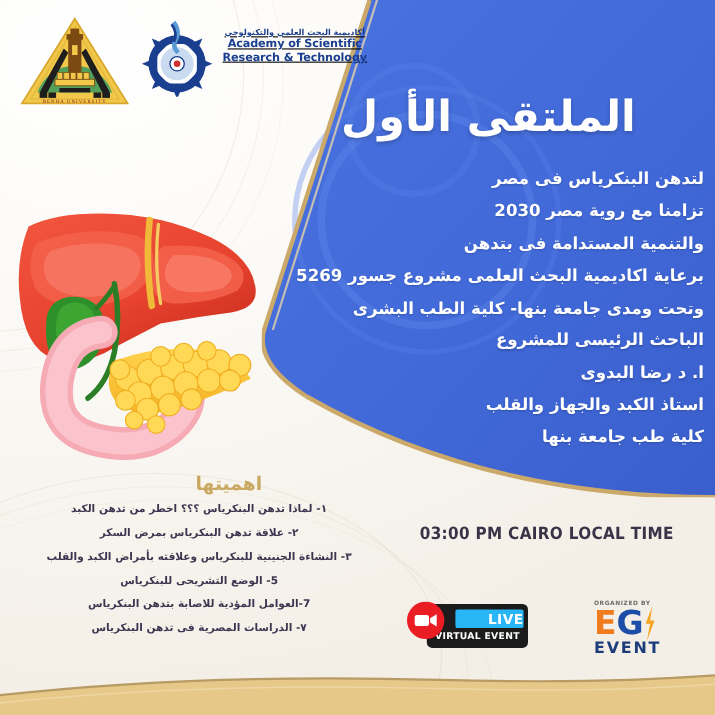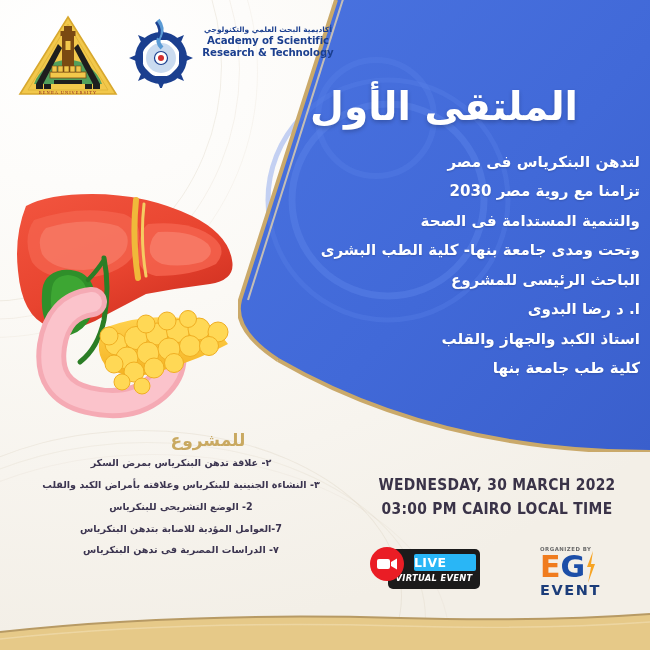--- a/index.html
+++ b/index.html
@@ -25,21 +25,21 @@
   .sw7{left:330px;top:-300px;width:560px;height:560px;border-color:rgba(196,180,150,.12);}
 
   
   .blue-wrap{position:absolute;left:238px;top:0;width:412px;height:452px;}
   .blue-wrap svg{display:block;}
 
   
   .logos{position:absolute;left:0;top:0;width:340px;height:104px;}
   .logo-benha{position:absolute;left:16px;top:14px;width:104px;height:86px;}
   .logo-asrt{position:absolute;left:122px;top:18px;width:78px;height:70px;}
-  .asrt-text{position:absolute;left:198px;top:26px;width:140px;text-align:center;line-height:1.18;}
+  .asrt-text{position:absolute;left:198px;top:26px;width:140px;text-align:center;line-height:1.18;text-decoration:underline;}
   .asrt-ar{font-size:7.4px;color:#1b3f8f;font-weight:bold;direction:rtl;letter-spacing:.1px;}
   .asrt-en{font-size:10.2px;color:#1b3f8f;font-weight:bold;letter-spacing:-.1px;}
 
   
   .organs{position:absolute;left:-4px;top:176px;width:280px;height:246px;}
 
   
   .btext{position:absolute;left:250px;top:0;width:400px;height:452px;
          direction:rtl;text-align:center;color:#fff;}
   .main-title{
@@ -80,26 +80,26 @@
 
   
   .live{position:absolute;left:370px;top:545px;width:112px;height:48px;}
   .live-card{
     position:absolute;left:18px;top:4px;width:92px;height:40px;
     background:#1b1b1b;border-radius:5px;
   }
   .live-pill{
     position:absolute;left:44px;top:9px;width:62px;height:17px;
     background:#29b6f6;border-radius:2px;
-    color:#fff;font-size:12.5px;font-weight:bold;text-align:left;
+    color:#fff;font-size:12.5px;font-weight:bold;text-align:right;
     line-height:17px;letter-spacing:.4px;
   }
   .live-ve{
     position:absolute;left:20px;top:28px;width:88px;text-align:center;
-    color:#fff;font-size:8.4px;font-weight:bold;letter-spacing:.3px;font-style:italic;
+    color:#fff;font-size:8.4px;font-weight:bold;letter-spacing:.3px;
   }
   .live-cam{
     position:absolute;left:0px;top:2px;width:34px;height:34px;
     background:#ea1d25;border-radius:50%;
   }
 
   
   .eglogo{position:absolute;left:540px;top:546px;width:100px;height:54px;text-align:left;}
   .eg-org{font-size:5.4px;font-weight:bold;color:#6b6b6b;letter-spacing:.5px;}
   .eg-main{position:relative;height:30px;}
@@ -280,42 +280,43 @@
         </g>
       </g>
     </svg>
   </div>
 
   <div class="btext">
     <div class="main-title">الملتقى الأول</div>
     <div class="sub-lines">
       <div>لتدهن البنكرياس فى مصر</div>
       <div>تزامنا مع روية مصر 2030</div>
-      <div>والتنمية المستدامة فى الصحة</div>
+      <div>والتنمية المستدامة فى بتدهن</div>
+      <div>برعاية اكاديمية البحث العلمى مشروع جسور 5269</div>
       <div>وتحت ومدى جامعة بنها- كلية الطب البشرى</div>
       <div>الباحث الرئيسى للمشروع</div>
       <div>ا. د  رضا البدوى</div>
       <div>استاذ الكبد والجهاز والقلب</div>
       <div>كلية طب  جامعة بنها</div>
     </div>
   </div>
 
-  <div class="prog-head">للمشروع</div>
+  <div class="prog-head">اهميتها</div>
   <div class="prog-list">
     <ul>
+      <li>١- لماذا تدهن  البنكرياس ؟؟؟ اخطر من تدهن الكبد</li>
       <li>٢- علاقة تدهن البنكرياس بمرض السكر</li>
       <li>٣- النشاءة الجنينية للبنكرياس وعلاقته بأمراض الكبد والقلب</li>
-      <li>2- الوضع التشريحى للبنكرياس</li>
+      <li>5- الوضع التشريحى للبنكرياس</li>
       <li>7-العوامل المؤدية للاصابة بتدهن البنكرياس</li>
       <li>٧- الدراسات المصرية فى تدهن البنكرياس</li>
     </ul>
   </div>
 
   <div class="datebox">
-    <div>WEDNESDAY, 30 MARCH 2022</div>
     <div>03:00 PM CAIRO LOCAL TIME</div>
   </div>
 
   <div class="live">
     <div class="live-card"></div>
     <div class="live-pill">LIVE</div>
     <div class="live-ve">VIRTUAL EVENT</div>
     <div class="live-cam">
       <svg width="34" height="34" viewBox="0 0 34 34">
         <rect x="7" y="12" width="13" height="10" rx="2" fill="#ffffff"></rect>

